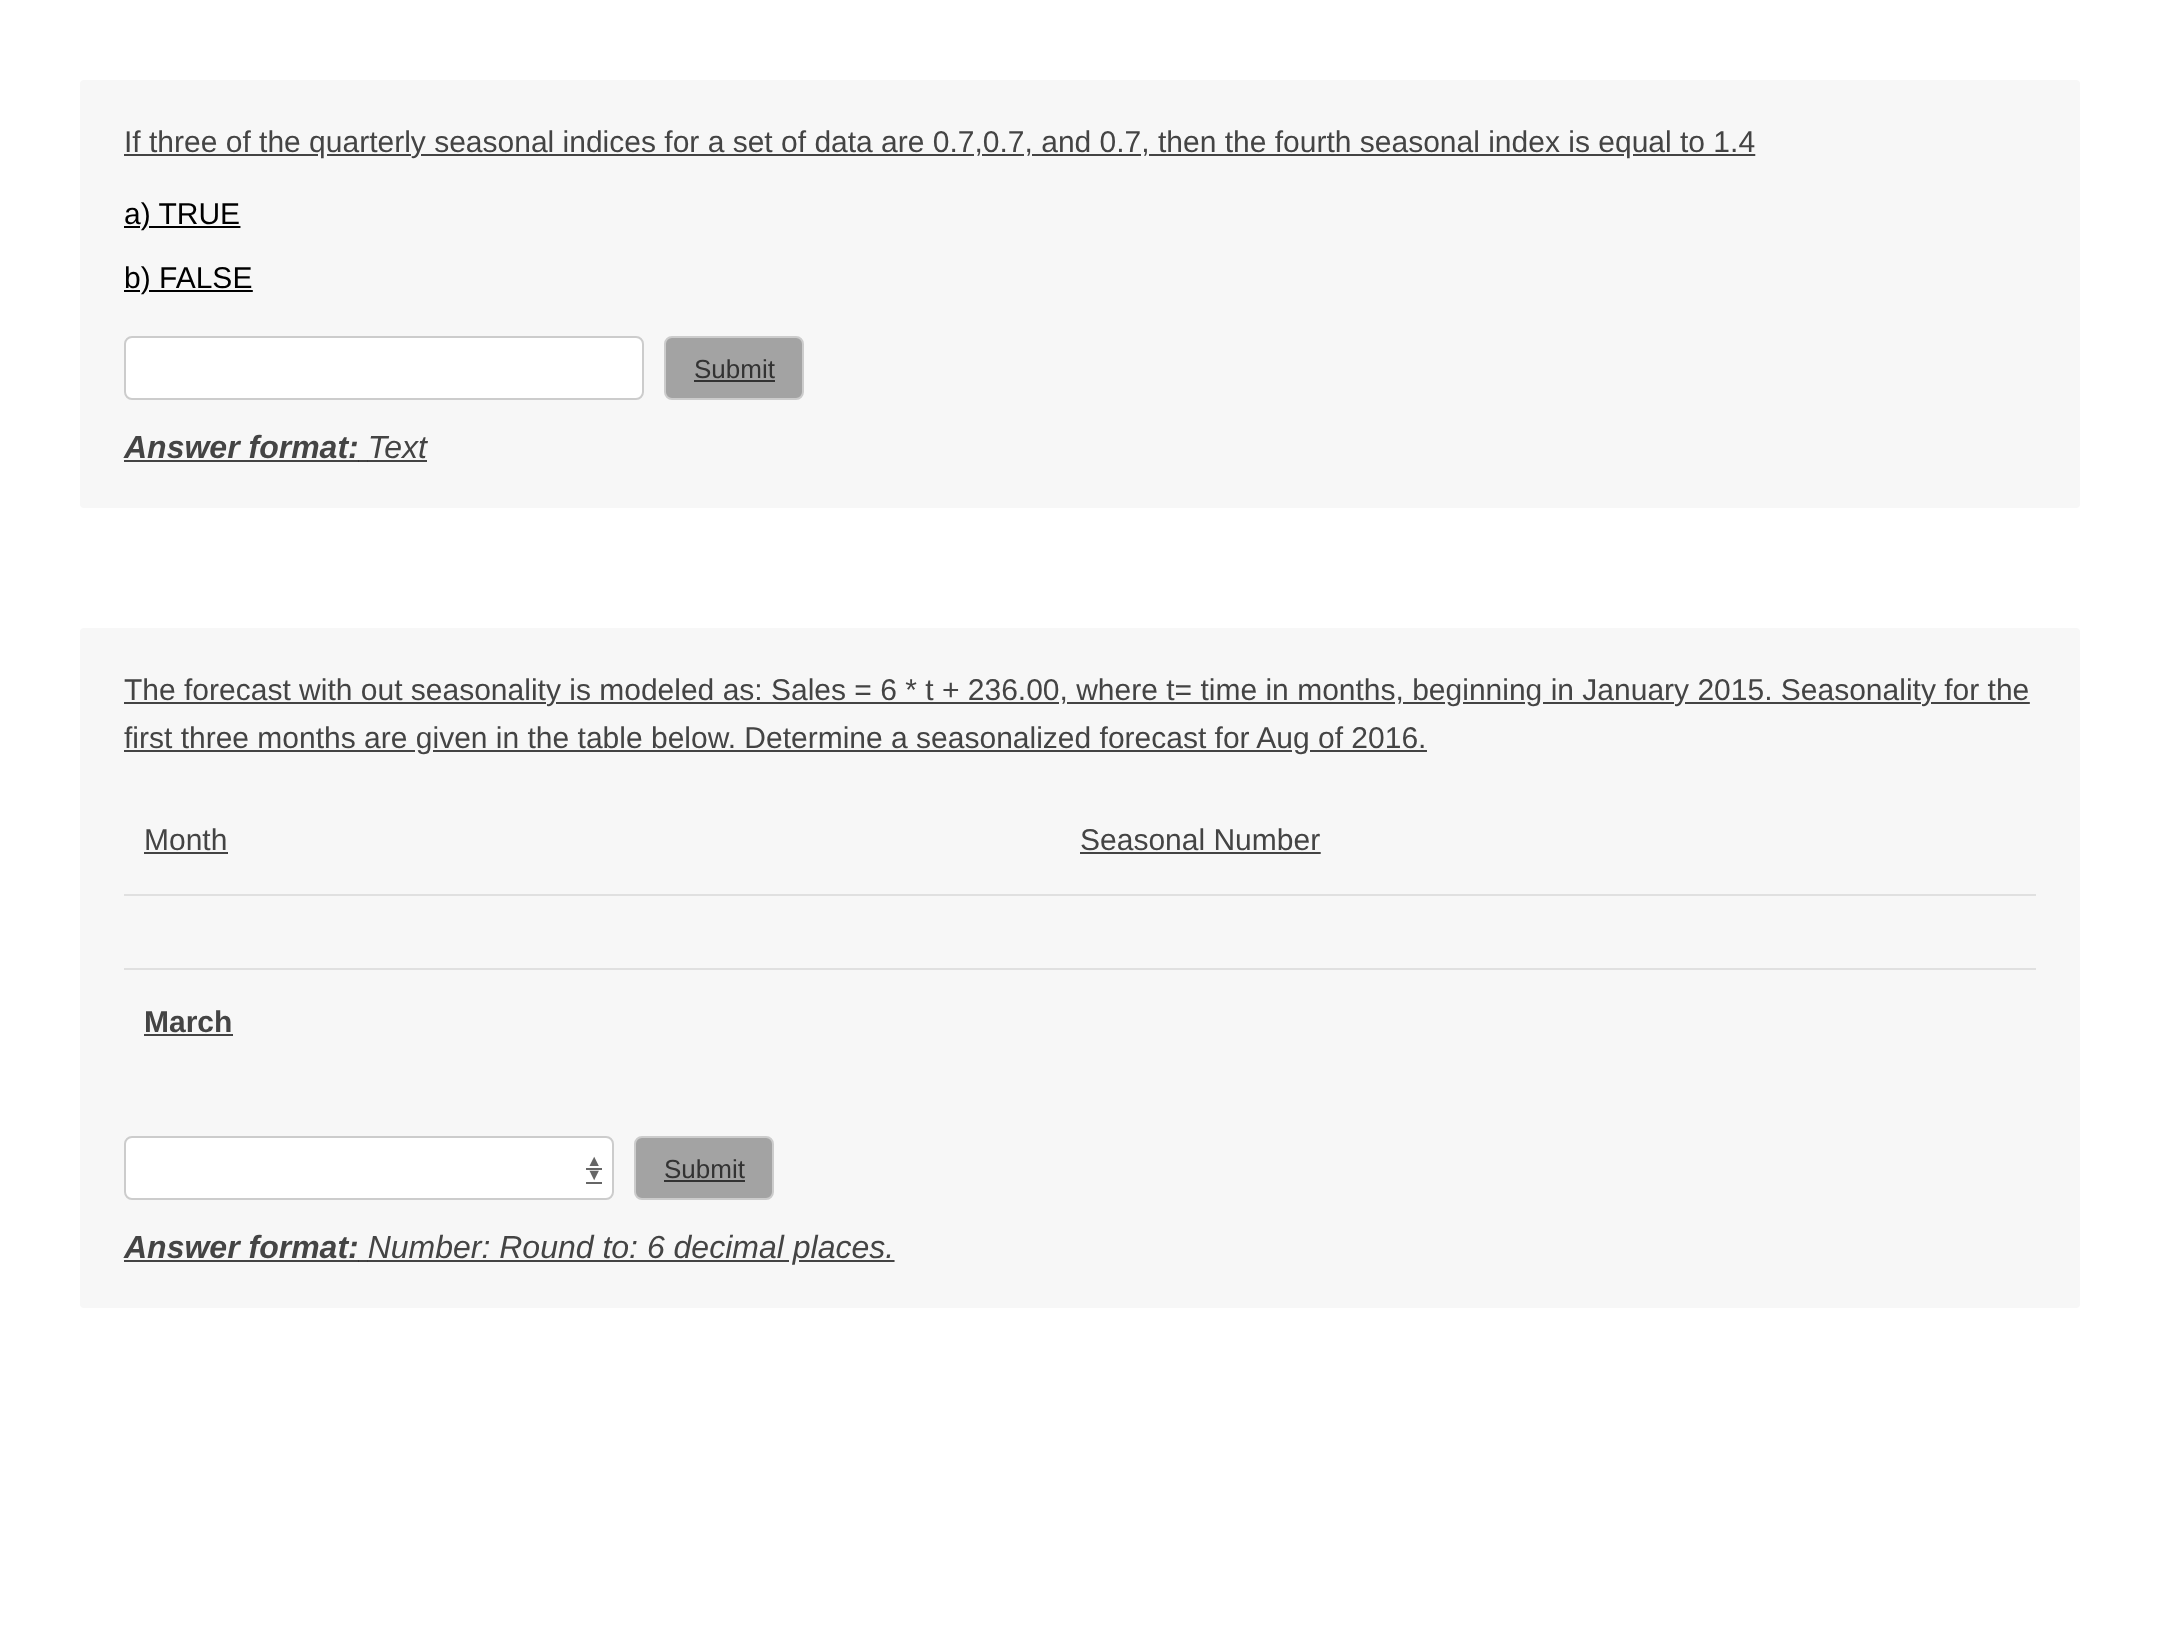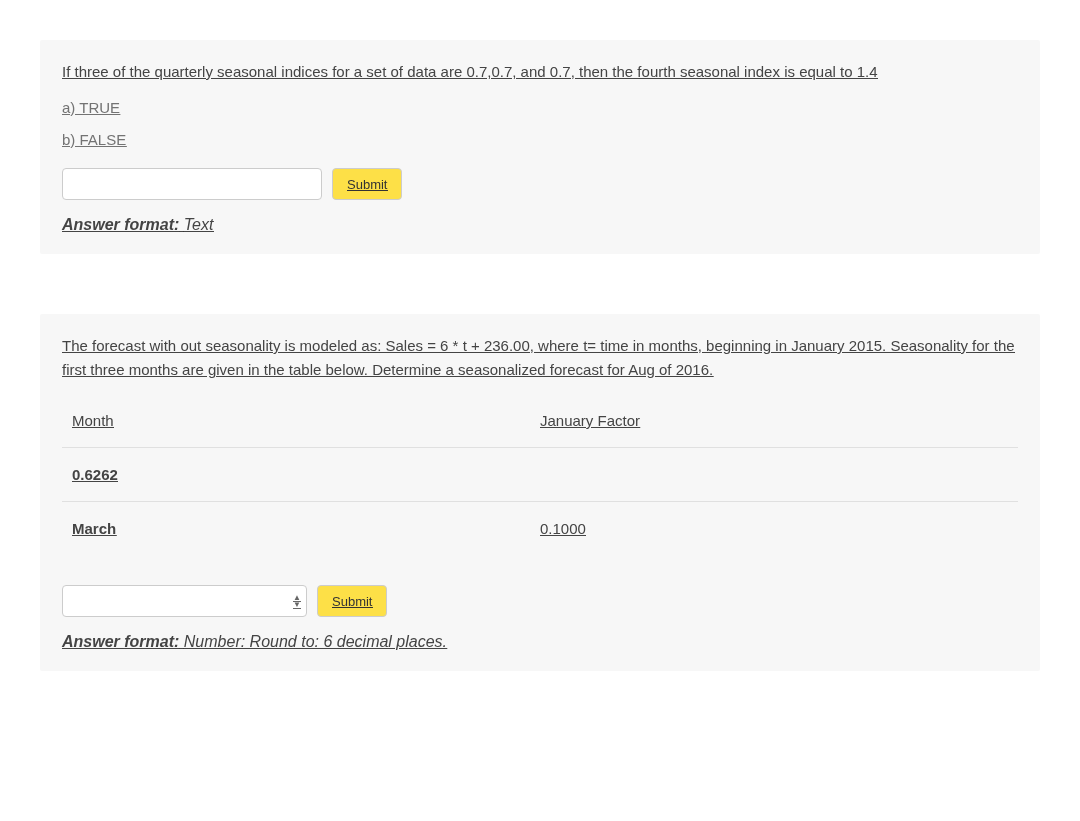--- a/index.html
+++ b/index.html
@@ -20,21 +20,21 @@
       padding: 20px 22px;
       margin-bottom: 60px;
       border-radius: 2px;
     }
     .question-text {
       color: #444;
       line-height: 1.6;
       margin-bottom: 12px;
     }
     .option {
-      color: #737373;
+      color: #000000;
       margin-bottom: 8px;
       line-height: 1.6;
     }
     .input-row {
       display: flex;
       align-items: center;
       gap: 10px;
       margin-top: 16px;
       margin-bottom: 16px;
     }
@@ -63,21 +63,21 @@
       display: flex;
       flex-direction: column;
       font-size: 8px;
       line-height: 7px;
       color: #666;
       user-select: none;
       cursor: pointer;
     }
     .submit-btn {
       border: 1px solid #ccc;
-      background: #fde047;
+      background: #a3a3a3;
       padding: 6px 14px;
       border-radius: 4px;
       font-size: 13px;
       color: #333;
       cursor: pointer;
       height: 32px;
     }
     .answer-format {
       font-style: italic;
       color: #444;
@@ -129,28 +129,26 @@
     <span>Text</span>
   </p>
 </div>
 
 <div class="question-block">
   <p class="question-text">The forecast with out seasonality is modeled as: Sales = 6 * t + 236.00, where t= time in months, beginning in January 2015. Seasonality for the first three months are given in the table below. Determine a seasonalized forecast for Aug of 2016.</p>
 
   <div class="table">
     <div class="table-row header">
       <div class="cell">Month</div>
-      <div class="cell">January Factor</div>
+      <div class="cell">Seasonal Number</div>
     </div>
     <div class="table-row body">
-      <div class="cell">0.6262</div>
     </div>
     <div class="table-row body">
       <div class="cell">March</div>
-      <div class="cell">0.1000</div>
     </div>
   </div>
 
   <div class="input-row">
     <div class="number-input-wrapper">
       <input type="text" style="">
       <span class="stepper">
         <span>▲</span>
         <span>▼</span>
       </span>

